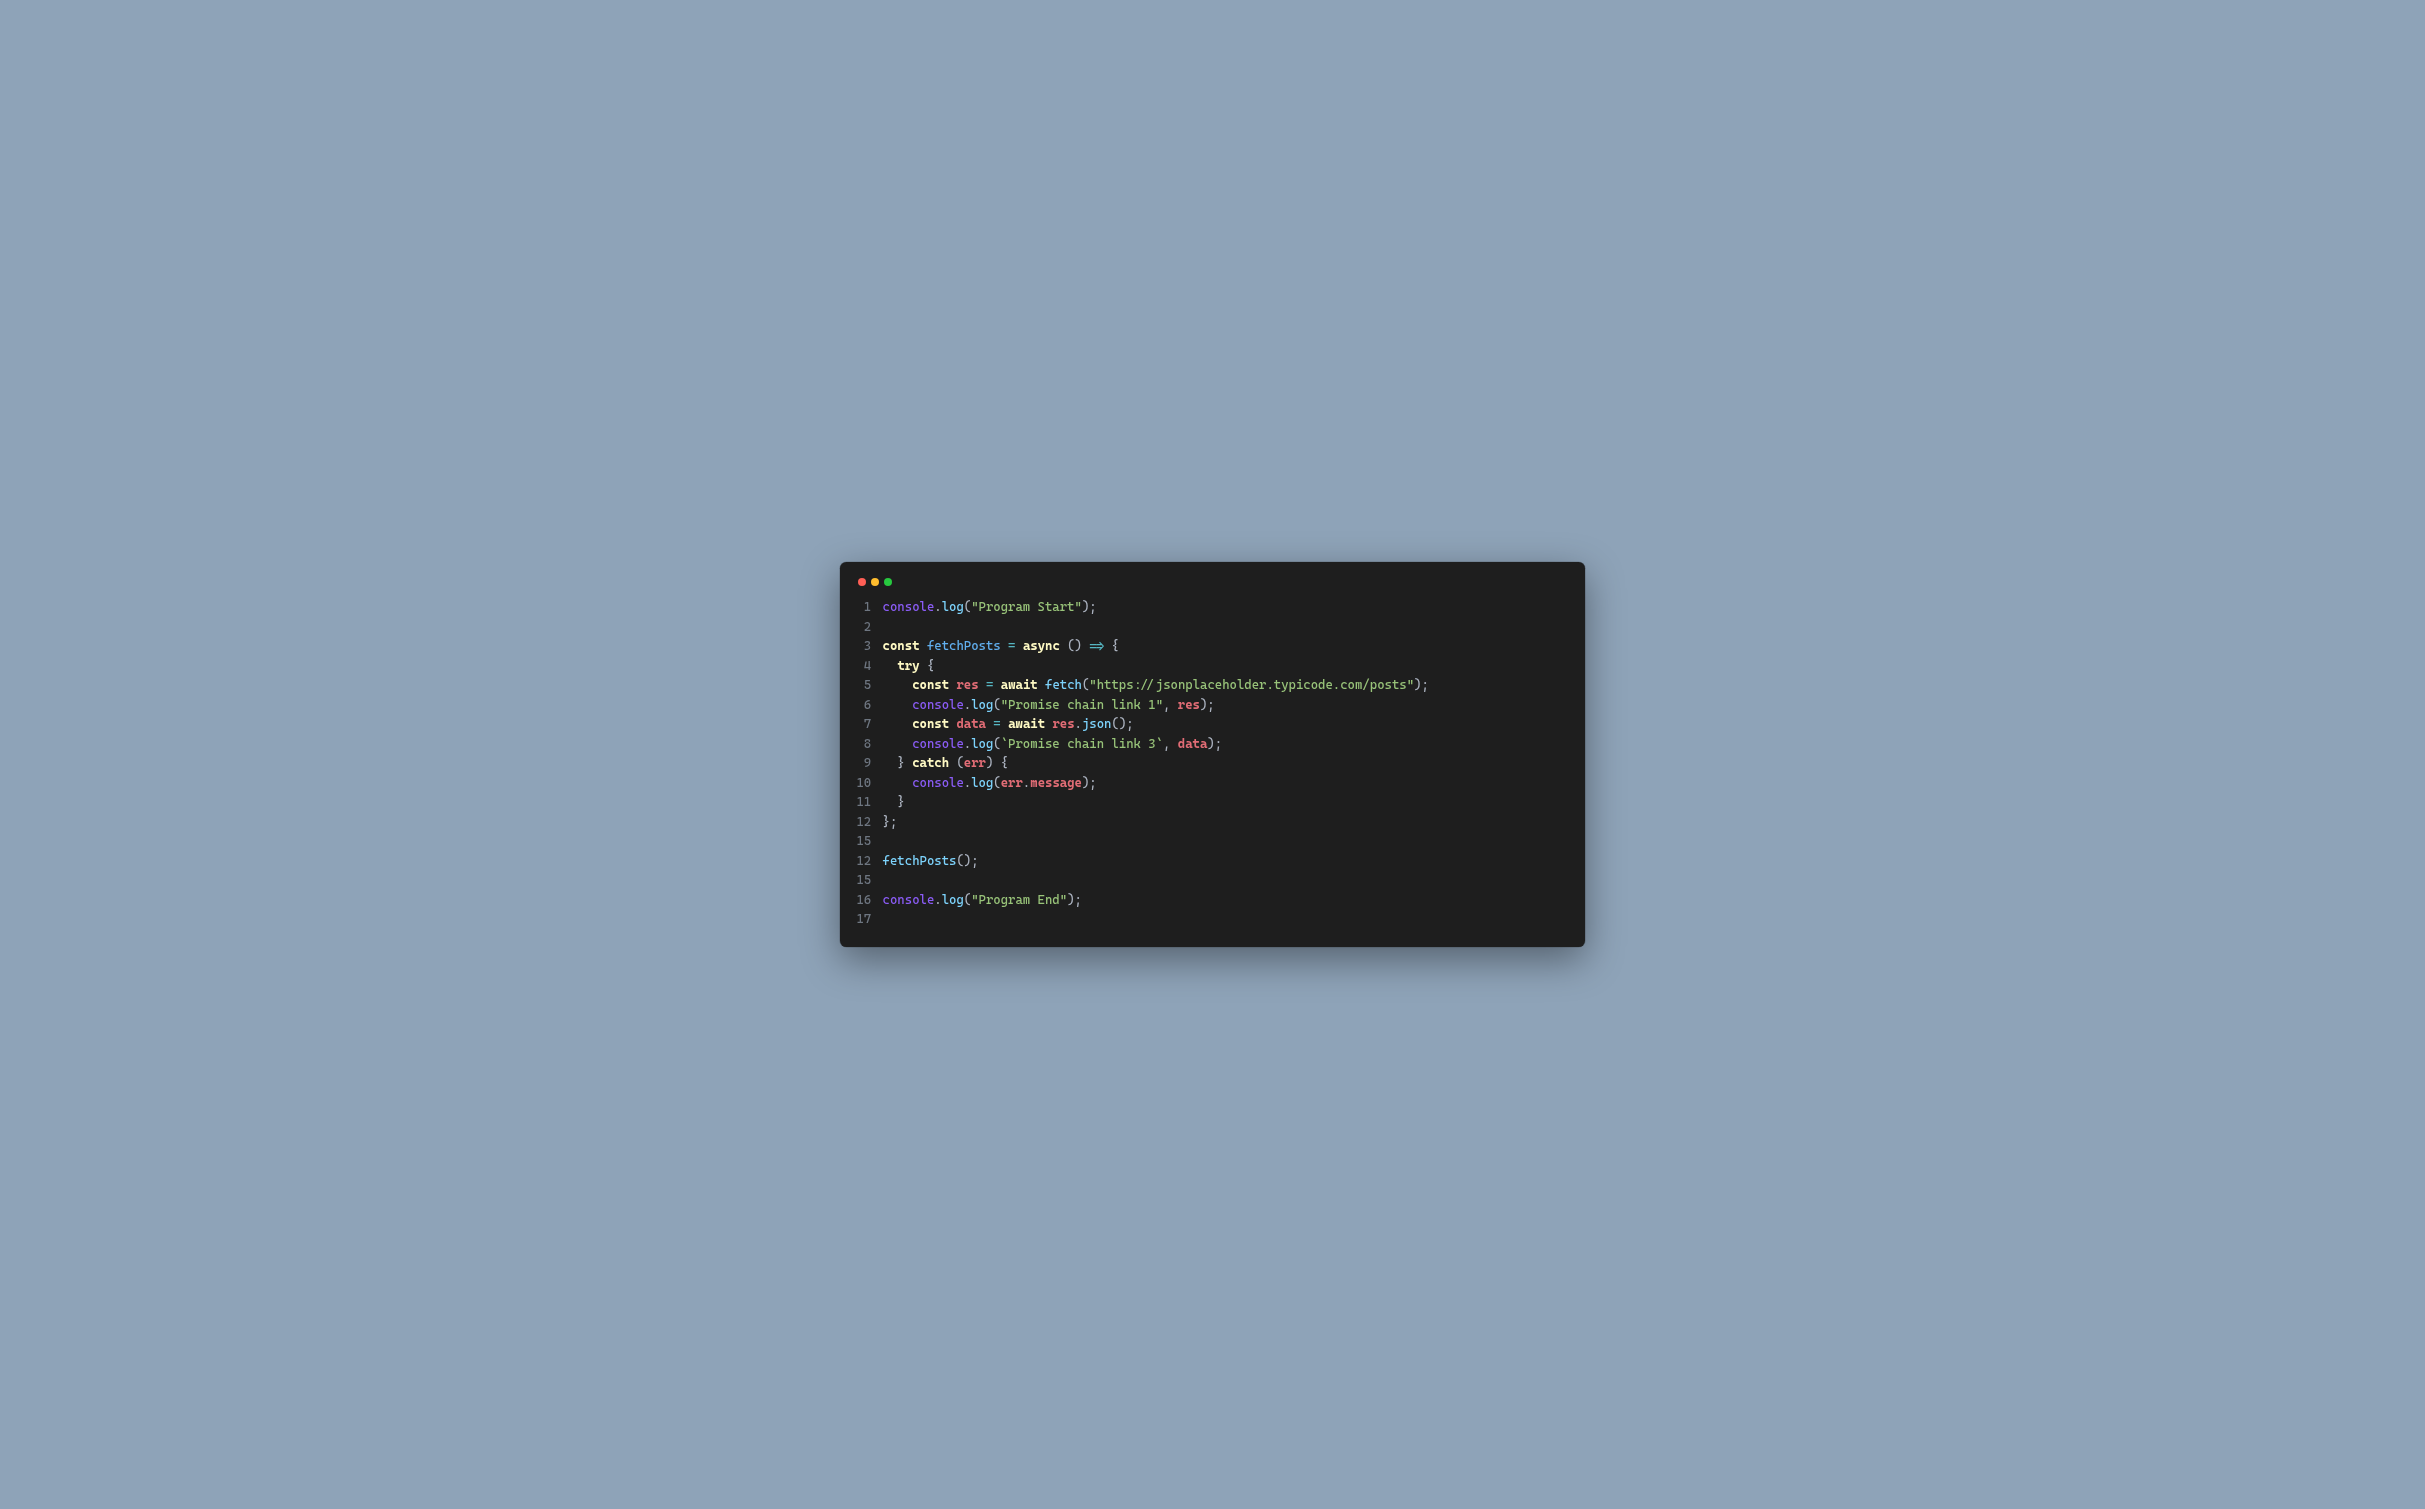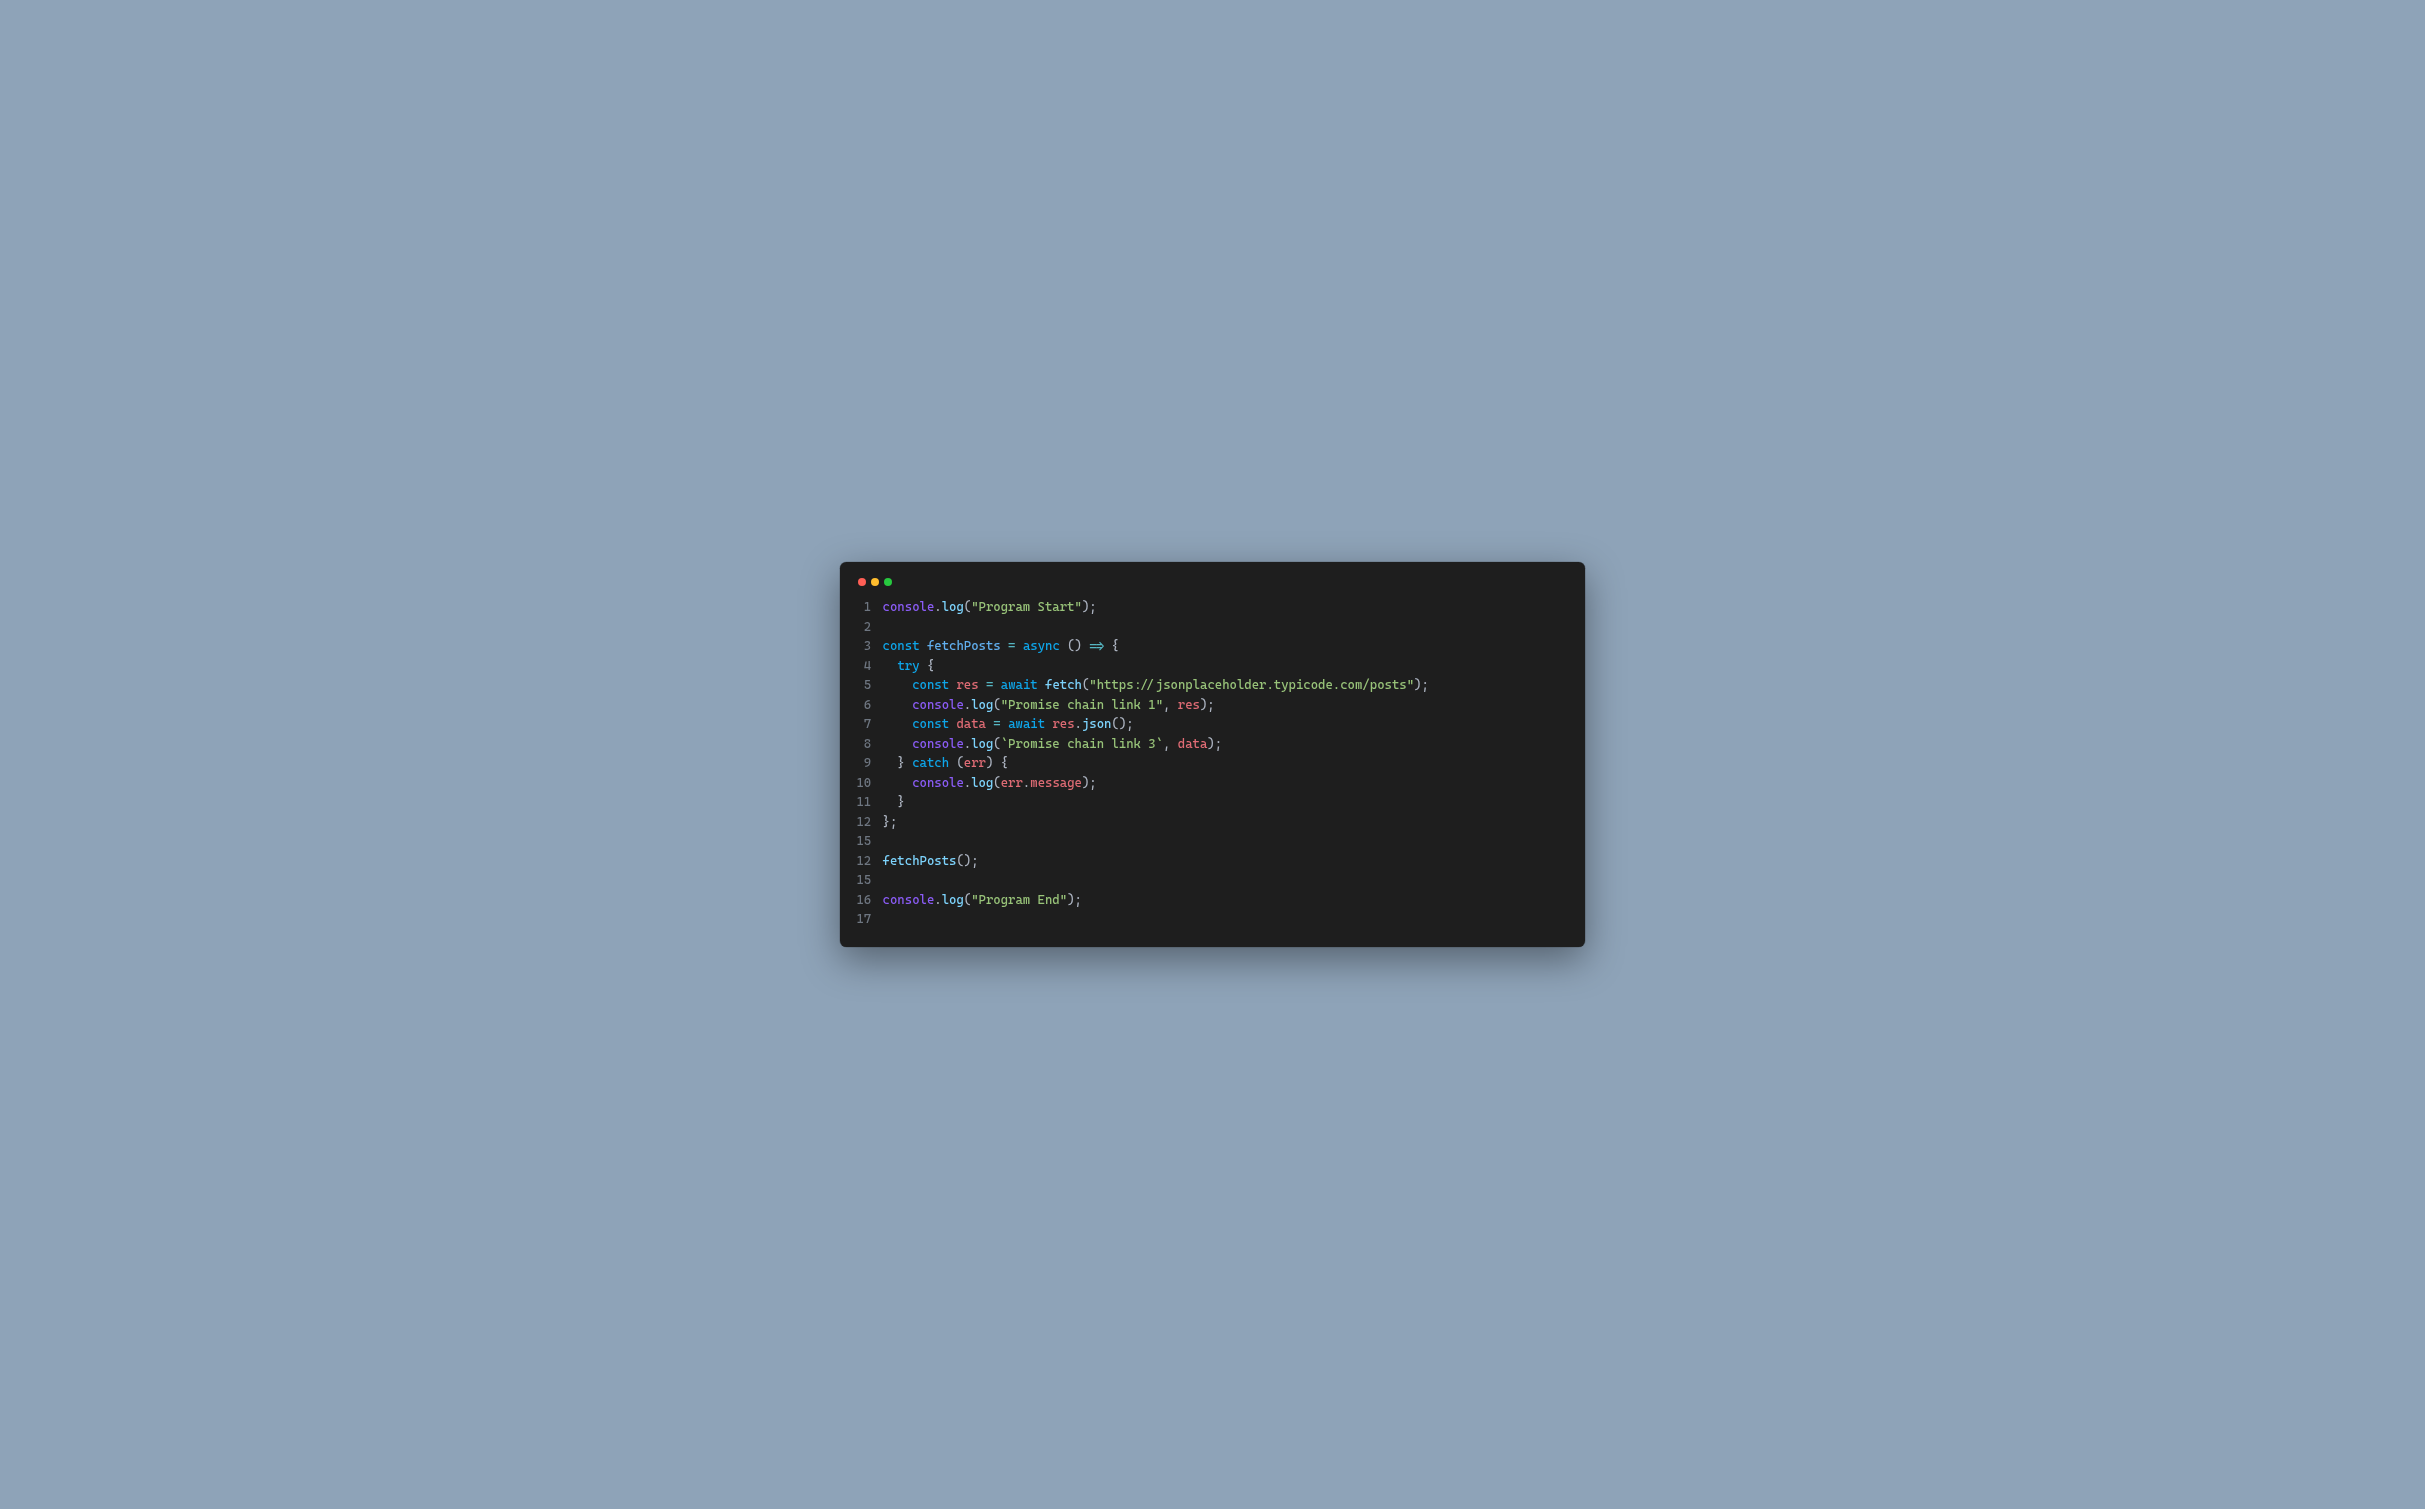--- a/index.html
+++ b/index.html
@@ -46,23 +46,23 @@
     text-align: right;
     margin-right: 11.4px;
     user-select: none;
     flex-shrink: 0;
   }
   .content { flex: 1; }
   
   .c-obj   { color: #8b5cf6; }  
   .c-fn    { color: #7dd3fc; }  
   .c-str   { color: #98c379; }  
-  .c-kw    { color: #0ea5e9; }  
+  .c-kw    { color: #fef9c3; font-weight: bold; }  
   .c-op    { color: #56b6c2; }  
-  .c-name  { color: #e06c75; }  
+  .c-name  { color: #e06c75; font-weight: bold; }  
   .c-def   { color: #61afef; }  
   .c-plain { color: #abb2bf; }  
 </style>
 </head>
 <body>
 
 <div class="window">
   <div class="titlebar">
     <div class="dot red"></div>
     <div class="dot yellow"></div>

